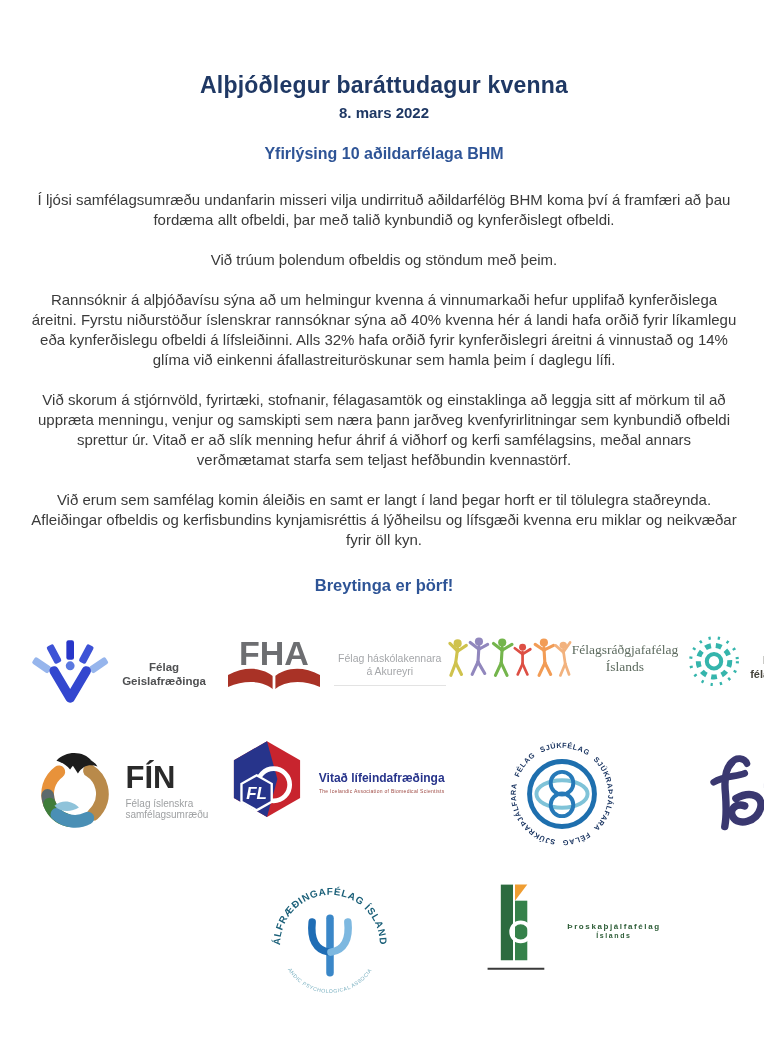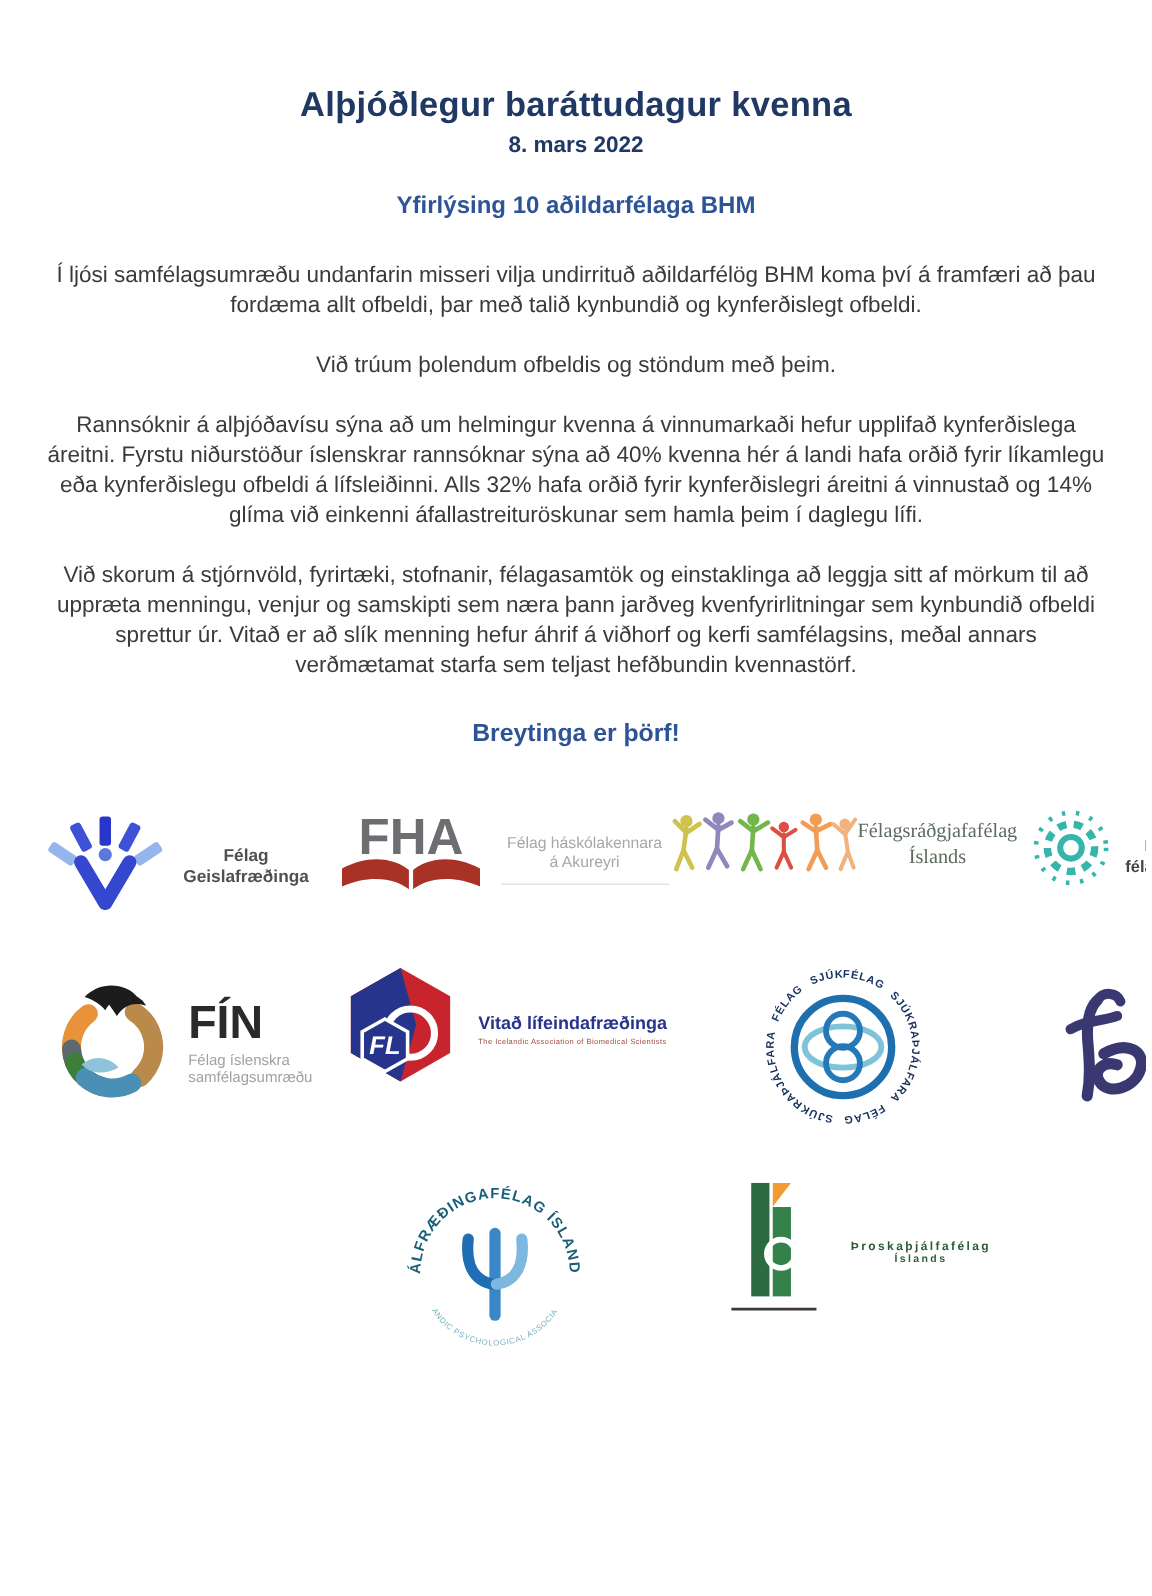--- a/index.html
+++ b/index.html
@@ -5,21 +5,21 @@
   html,body{margin:0;padding:0;background:#ffffff;}
   .page{
     position:relative;
     width:760px;height:1064px;
     margin:0 auto;
     background:#ffffff;
     font-family:"Liberation Sans", sans-serif;
     overflow:hidden;
     text-align:center;
     box-sizing:border-box;
-    padding-top:56px;
+    padding-top:72px;
   }
   .title{
     font-size:23px;font-weight:bold;color:#1f3864;
     margin:0 0 5px 0;letter-spacing:0.2px;
   }
   .date{
     font-size:15px;font-weight:bold;color:#1f3864;
     margin:0 0 24px 0;
   }
   .subtitle{
@@ -68,20 +68,21 @@
 
   <h1 class="title">Alþjóðlegur baráttudagur kvenna</h1>
   <div class="date">8. mars 2022</div>
   <div class="subtitle">Yfirlýsing 10 aðildarfélaga BHM</div>
 
   <div class="body-text">
     <p>Í ljósi samfélagsumræðu undanfarin misseri vilja undirrituð aðildarfélög BHM koma því á framfæri að þau fordæma allt ofbeldi, þar með talið kynbundið og kynferðislegt ofbeldi.</p>
     <p>Við trúum þolendum ofbeldis og stöndum með þeim.</p>
     <p>Rannsóknir á alþjóðavísu sýna að um helmingur kvenna á vinnumarkaði hefur upplifað kynferðislega áreitni. Fyrstu niðurstöður íslenskrar rannsóknar sýna að 40% kvenna hér á landi hafa orðið fyrir líkamlegu eða kynferðislegu ofbeldi á lífsleiðinni. Alls 32% hafa orðið fyrir kynferðislegri áreitni á vinnustað og 14% glíma við einkenni áfallastreituröskunar sem hamla þeim í daglegu lífi.</p>
     <p>Við skorum á stjórnvöld, fyrirtæki, stofnanir, félagasamtök og einstaklinga að leggja sitt af mörkum til að uppræta menningu, venjur og samskipti sem næra þann jarðveg kvenfyrirlitningar sem kynbundið ofbeldi sprettur úr. Vitað er að slík menning hefur áhrif á viðhorf og kerfi samfélagsins, meðal annars verðmætamat starfa sem teljast hefðbundin kvennastörf.</p>
+    <p>Við erum sem samfélag komin áleiðis en samt er langt í land þegar horft er til tölulegra staðreynda. Afleiðingar ofbeldis og kerfisbundins kynjamisréttis á lýðheilsu og lífsgæði kvenna eru miklar og neikvæðar fyrir öll kyn.</p>
   </div>
 
   <div class="cta">Breytinga er þörf!</div>
 
   <div class="logo-grid">
 
     <figure>
       <svg width="104" height="82" viewBox="0 0 104 82">
         <g>
           <rect x="47.5" y="6" width="9" height="23" rx="2.5" fill="#96b5ec" transform="rotate(-56 52 58)"></rect>

